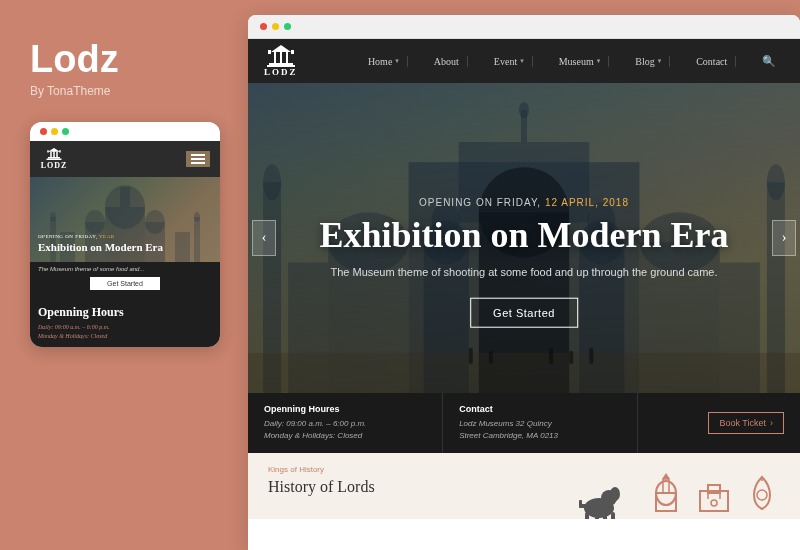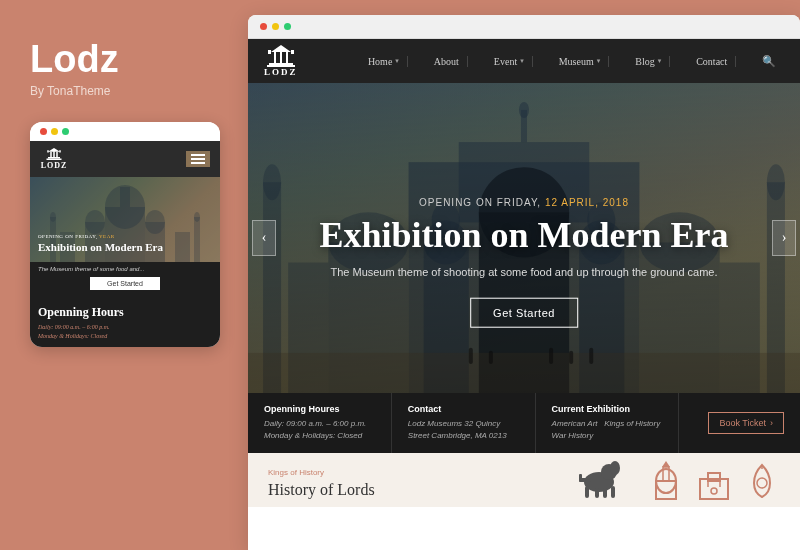--- a/index.html
+++ b/index.html
@@ -428,23 +428,23 @@
       align-items: center;
       gap: 4px;
       font-family: Arial, sans-serif;
     }
 
     
     .bottom-section {
       background: #f5f0ea;
       padding: 12px 20px 8px;
       display: flex;
-      align-items: flex-end;
+      align-items: flex-start;
       gap: 20px;
-      height: 54px;
+      height: 66px;
       overflow: hidden;
     }
 
     .bottom-kings-text {
       flex: 1;
     }
 
     .bottom-kings-label {
       color: #c9836e;
       font-size: 8px;
@@ -683,25 +683,20 @@
       <div class="info-block-title">Openning Houres</div>
       <div class="info-block-text">Daily: 09:00 a.m. – 6:00 p.m.</div>
       <div class="info-block-text">Monday &amp; Holidays: Closed</div>
     </div>
     <div class="info-block">
       <div class="info-block-title">Contact</div>
       <div class="info-block-text">Lodz Museums 32 Quincy</div>
       <div class="info-block-text">Street Cambridge, MA 0213</div>
     </div>
     <div class="info-block">
-      <div class="info-block-title">Current Exhibition</div>
-      <div class="info-block-text">American Art &nbsp; Kings of History</div>
-      <div class="info-block-text">War History</div>
-    </div>
-    <div class="info-block">
       <button class="book-ticket-btn">
         <span>Book Ticket</span>
         <span>›</span>
       </button>
     </div>
   </div>
 
   <div class="bottom-section">
     <div class="bottom-kings-text">
       <div class="bottom-kings-label">Kings of History</div>

